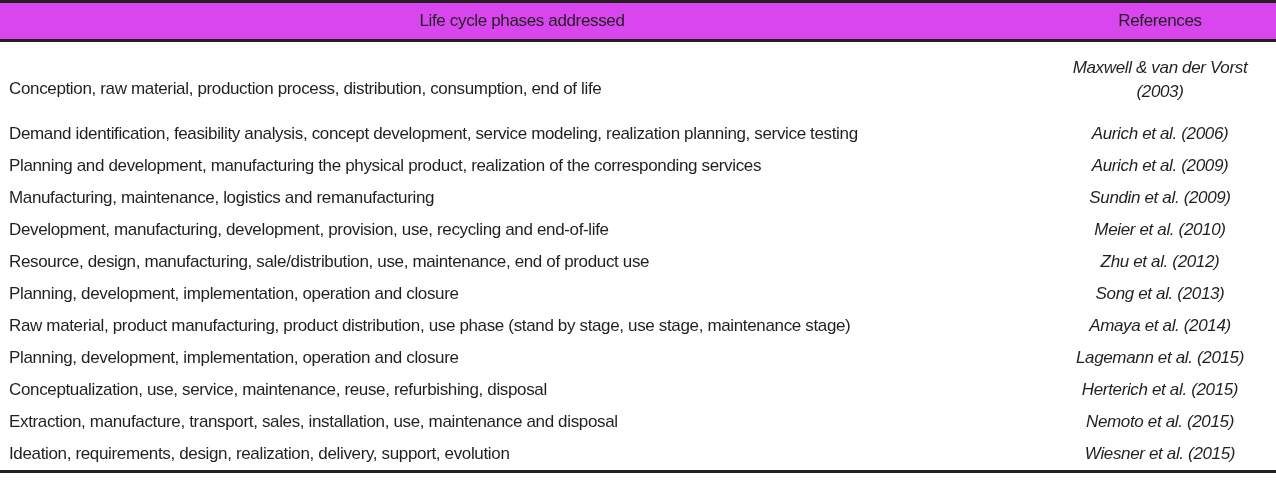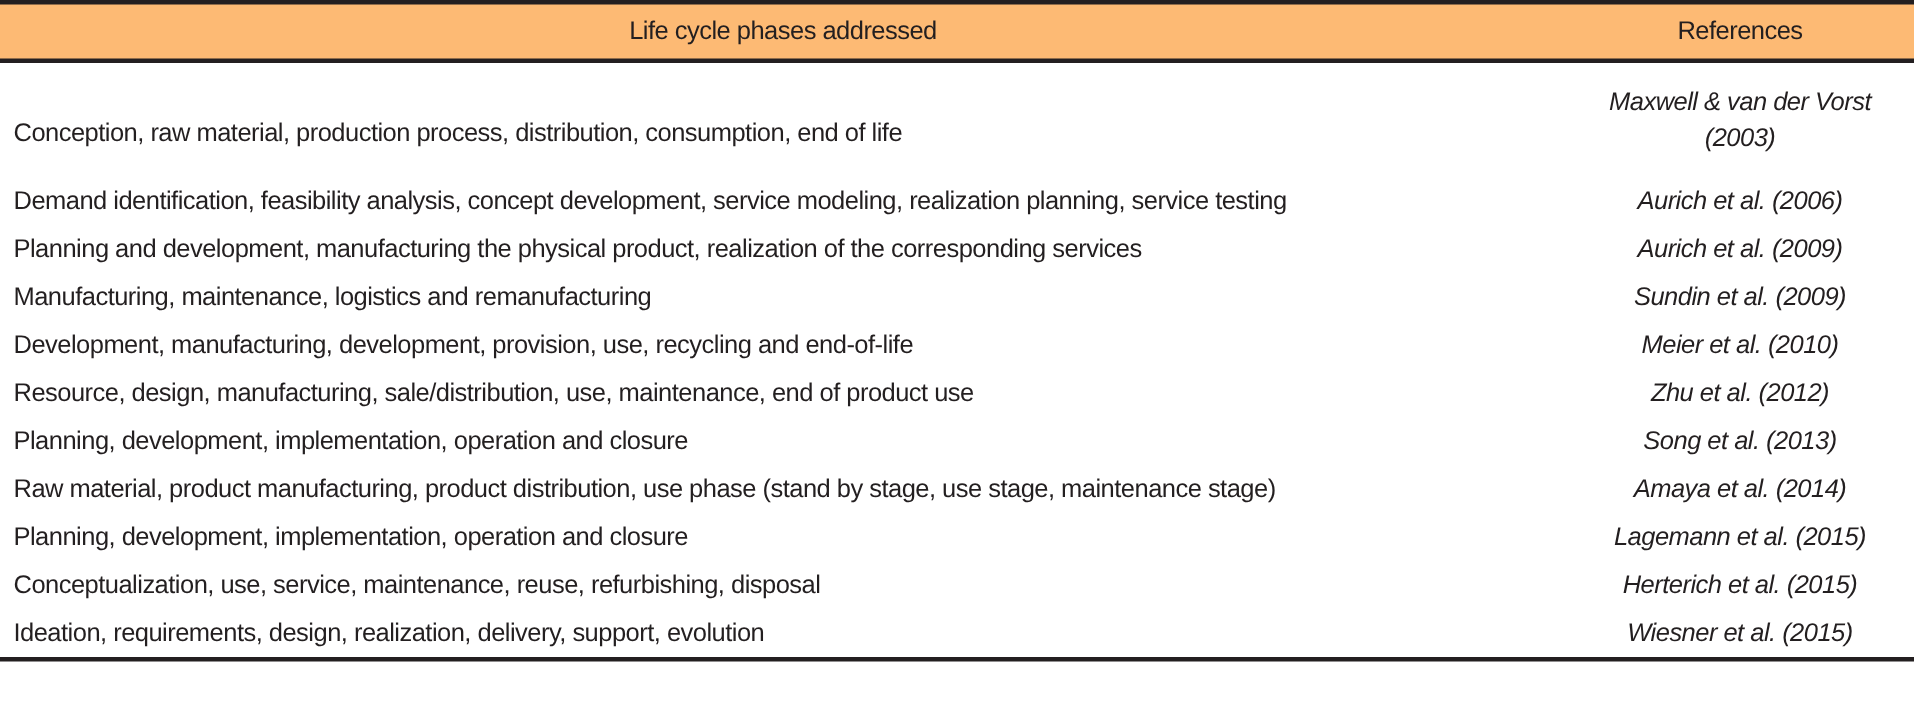--- a/index.html
+++ b/index.html
@@ -22,21 +22,21 @@
   table {
     border-collapse: collapse;
     width: 1276px;
     table-layout: fixed;
     font-size: 17px;
     letter-spacing: -0.35px;
   }
   col.c1 { width: 1044px; }
   col.c2 { width: 232px; }
   thead tr {
-    background: #fdba74;
+    background: #d946ef;
     border-top: 3px solid #231f20;
     border-bottom: 3px solid #231f20;
   }
   thead th {
     font-weight: normal;
     height: 36px;
     padding: 0;
     text-align: center;
     vertical-align: middle;
   }
@@ -109,19 +109,23 @@
         <td class="ref">Amaya et al. (2014)</td>
       </tr>
       <tr>
         <td class="phase">Planning, development, implementation, operation and closure</td>
         <td class="ref">Lagemann et al. (2015)</td>
       </tr>
       <tr>
         <td class="phase">Conceptualization, use, service, maintenance, reuse, refurbishing, disposal</td>
         <td class="ref">Herterich et al. (2015)</td>
       </tr>
+      <tr>
+        <td class="phase">Extraction, manufacture, transport, sales, installation, use, maintenance and disposal</td>
+        <td class="ref">Nemoto et al. (2015)</td>
+      </tr>
       <tr class="last">
         <td class="phase">Ideation, requirements, design, realization, delivery, support, evolution</td>
         <td class="ref">Wiesner et al. (2015)</td>
       </tr>
     </tbody>
   </table>
 </div>
 
 </body></html>

